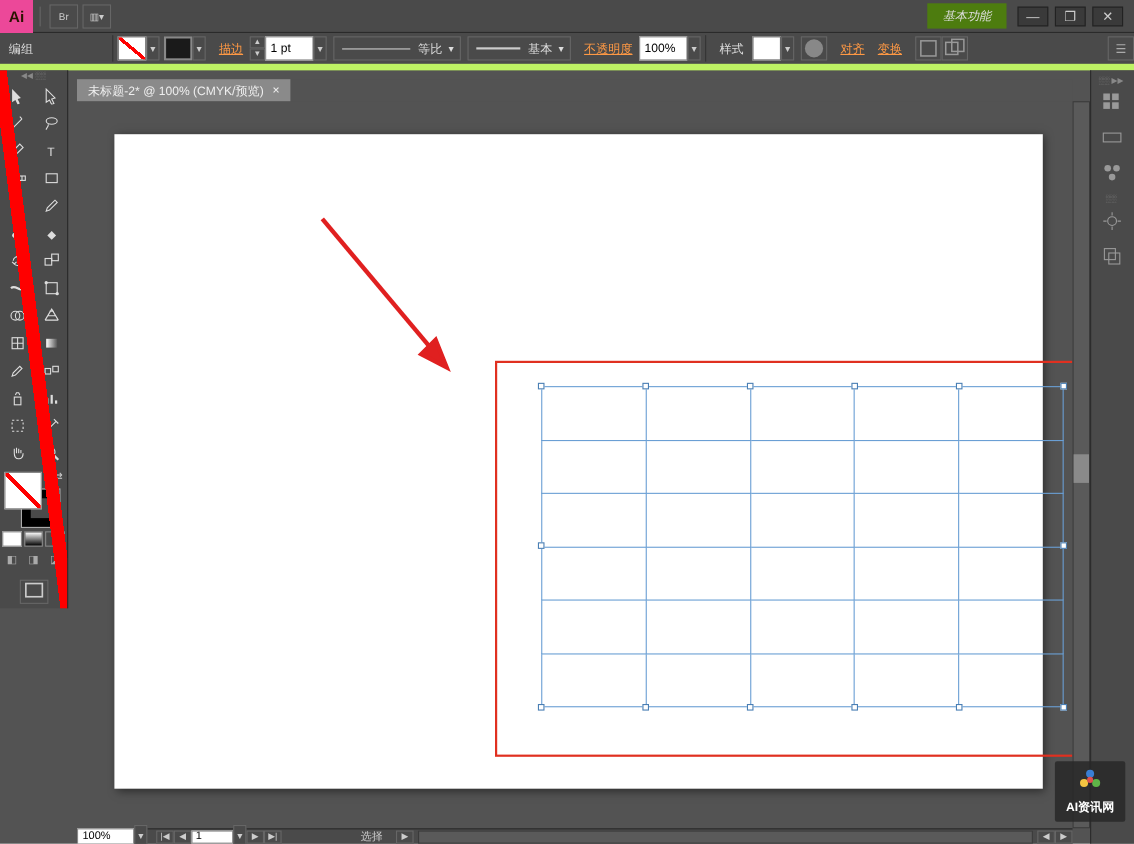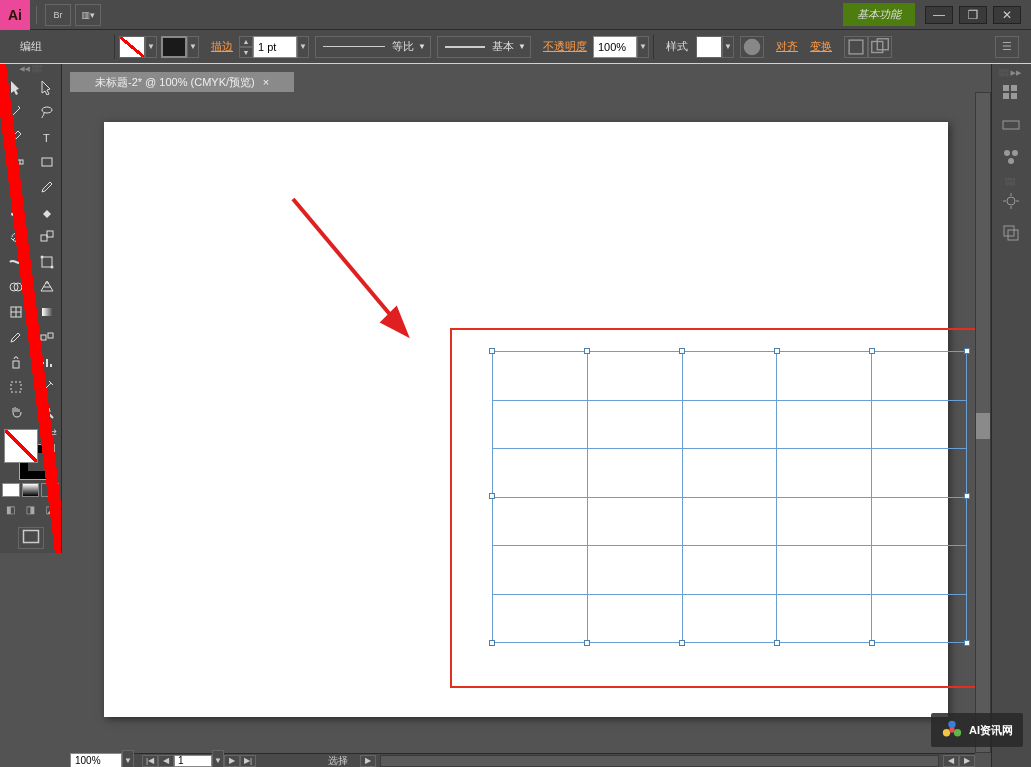--- a/index.html
+++ b/index.html
@@ -11,21 +11,21 @@
 .menu-items { display: flex; gap: 2px; margin-left: 6px; }
 .menu-item { color: #ddd; padding: 4px 8px; cursor: default; }
 .menu-divider { width: 1px; height: 18px; background: #666; margin: 0 6px; }
 .menu-btn { width: 26px; height: 22px; border: 1px solid #666; background: #4a4a4a; margin: 0 2px; display: flex; align-items: center; justify-content: center; color: #ccc; font-size: 9px; }
 .menu-spacer { flex: 1; }
 .workspace { color: #ddd; padding: 4px 14px; background: #4d7c0f; display: flex; align-items: flex-start; gap: 4px; font-style: italic; }
 .window-btns { display: flex; gap: 6px; margin: 0 10px; }
 .window-btn { width: 28px; height: 18px; background: #3a3a3a; color: #ccc; display: flex; align-items: center; justify-content: center; font-size: 12px; border: 1px solid #222; }
 
 
-.controlbar { background: #4a4a4a; height: 34px; display: flex; align-items: center; border-bottom: 1px solid #bef264; padding: 0 12px; }
+.controlbar { background: #4a4a4a; height: 34px; display: flex; align-items: center; border-bottom: 6px solid #bef264; padding: 0 0; }
 .control-label { color: #ddd; padding: 0 8px; }
 .ctrl-divider { width: 1px; height: 24px; background: #333; margin: 0 4px; }
 .swatch { width: 26px; height: 22px; border: 1px solid #666; position: relative; background: white; }
 .swatch-slash::after { content: ''; position: absolute; left: 0; top: 0; width: 100%; height: 100%; background: linear-gradient(to top right, transparent 45%, red 45%, red 55%, transparent 55%); }
 .dropdown-arrow { width: 12px; height: 22px; border: 1px solid #666; background: #4a4a4a; color: #ccc; display: flex; align-items: center; justify-content: center; font-size: 8px; }
 .swatch-dark { background: #1a1a1a; border: 2px solid #888; }
 .orange-link { color: #ff9944; padding: 0 6px; text-decoration: underline; }
 .spinner { display: flex; flex-direction: column; }
 .spin-btn { width: 14px; height: 11px; border: 1px solid #666; background: #4a4a4a; color: #ccc; font-size: 7px; display: flex; align-items: center; justify-content: center; }
 .input-field { background: #fff; border: 1px solid #888; color: #000; padding: 2px 4px; width: 44px; height: 22px; }
@@ -44,21 +44,21 @@
 .fs-stroke { position: absolute; left: 20px; top: 20px; width: 34px; height: 34px; background: #4a4a4a; border: 8px solid #000; outline: 1px solid #aaa; }
 .fs-swap { position: absolute; right: 4px; top: 2px; color: #ccc; font-size: 10px; }
 .color-row { display: flex; padding: 2px; gap: 2px; }
 .color-sq { width: 18px; height: 14px; border: 1px solid #888; }
 .mode-row { display: flex; padding: 2px; gap: 2px; }
 .mode-btn { width: 18px; height: 16px; color: #aaa; display: flex; align-items: center; justify-content: center; font-size: 10px; }
 .screen-btn { margin: 8px auto 4px; width: 26px; height: 22px; border: 1px solid #666; display: flex; align-items: center; justify-content: center; color: #ccc; }
 
 
 .tab-bar { position: absolute; left: 70px; top: 72px; right: 56px; height: 20px; display: flex; align-items: center; background: #535353; }
-.doc-tab { background: #8a8a8a; color: #eee; padding: 3px 25px; display: flex; align-items: center; gap: 8px; font-size: 10px; }
+.doc-tab { background: #8a8a8a; color: #eee; padding: 3px 10px; display: flex; align-items: center; gap: 8px; font-size: 10px; }
 .tab-close { cursor: default; }
 
 
 .canvas-area { position: absolute; left: 70px; top: 92px; right: 56px; bottom: 14px; background: #535353; overflow: hidden; }
 .artboard { position: absolute; left: 34px; top: 30px; width: 844px; height: 595px; background: #fff; box-shadow: 2px 2px 8px rgba(0,0,0,0.5); }
 .red-box { position: absolute; left: 380px; top: 236px; width: 538px; height: 360px; border: 2px solid #e03020; }
 .grid-obj { position: absolute; left: 422px; top: 259px; width: 475px; height: 292px; }
 .grid-obj table { width: 100%; height: 100%; border-collapse: collapse; }
 .grid-obj td { border: 1px solid #6a9fd4; }
 .sel-handle { position: absolute; width: 6px; height: 6px; background: #fff; border: 1px solid #4a7fb4; }
@@ -74,21 +74,21 @@
 .page-input { background: #fff; border: 1px solid #888; width: 38px; height: 12px; font-size: 10px; padding: 0 3px; color: #000; }
 .status-text { color: #ccc; padding: 0 12px; font-size: 10px; }
 .hscroll-track { flex: 1; height: 12px; background: #5a5a5a; border: 1px solid #3a3a3a; margin: 0 4px; }
 
 
 .right-panel { position: absolute; right: 0; top: 64px; width: 40px; bottom: 0; background: #4a4a4a; border-left: 1px solid #2a2a2a; }
 .right-btn { width: 38px; height: 30px; display: flex; align-items: center; justify-content: center; color: #ccc; margin-top: 2px; }
 .right-sep { width: 36px; height: 6px; display: flex; align-items: center; justify-content: center; color: #888; font-size: 7px; margin-top: 6px; }
 
 
-.watermark { position: absolute; right: 8px; bottom: 20px; background: rgba(40,40,40,0.85); color: #fff; padding: 6px 10px; font-size: 16px; font-weight: bold; display: flex; align-items: center; gap: 6px; border-radius: 2px; }
+.watermark { position: absolute; right: 8px; bottom: 20px; background: rgba(40,40,40,0.85); color: #fff; padding: 6px 10px; font-size: 16px; font-weight: bold; display: flex; align-items: center; gap: 6px; border-radius: 2px; flex-direction: column; }
 .wm-icon-shape { width: 22px; height: 22px; position: relative; }
 </style>
 </head>
 <body>
 
 <div class="menubar">
   <div class="ai-logo">Ai</div>
   <div class="menu-divider"></div>
   <div class="menu-btn">Br</div>
   <div class="menu-btn">▥▾</div>

